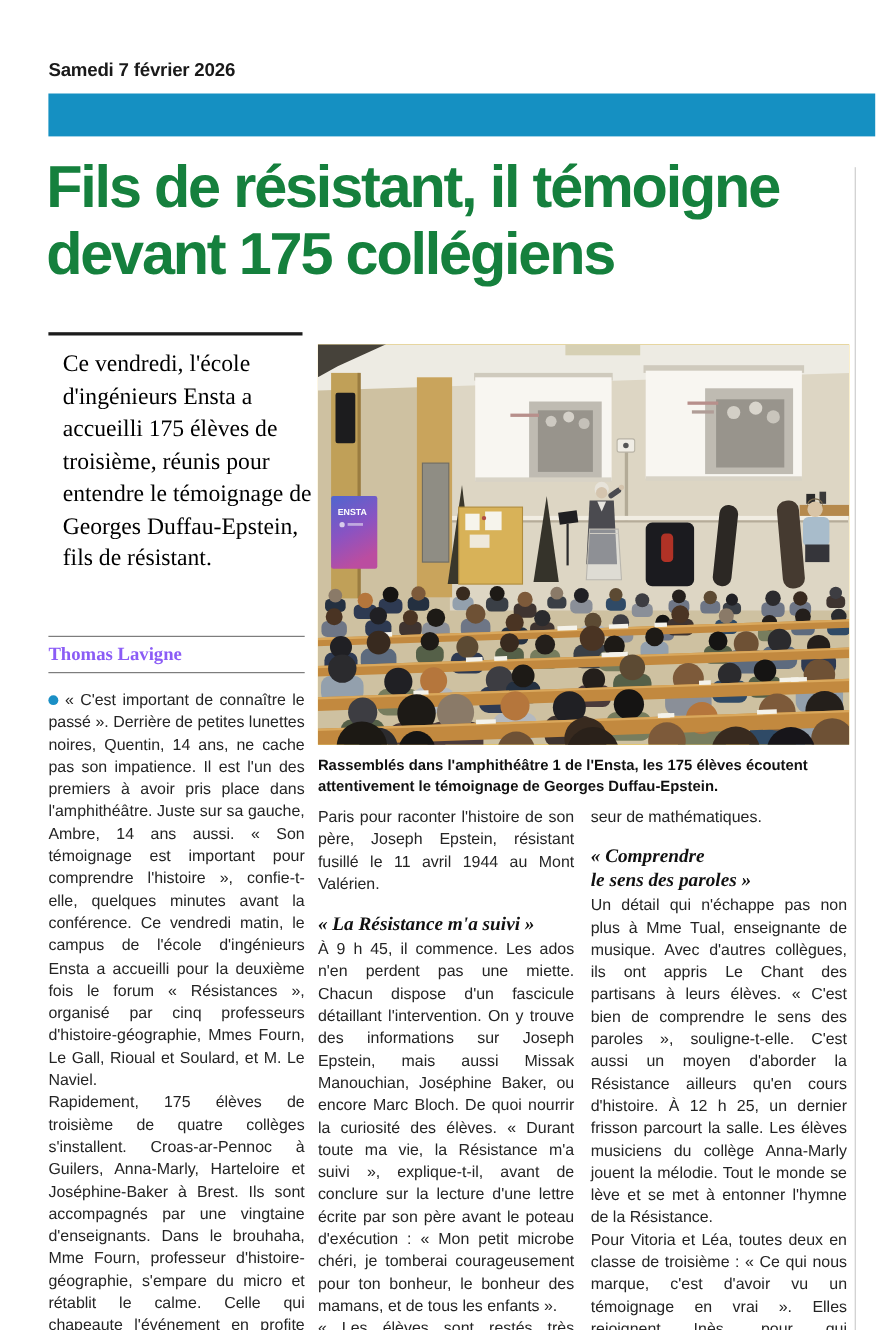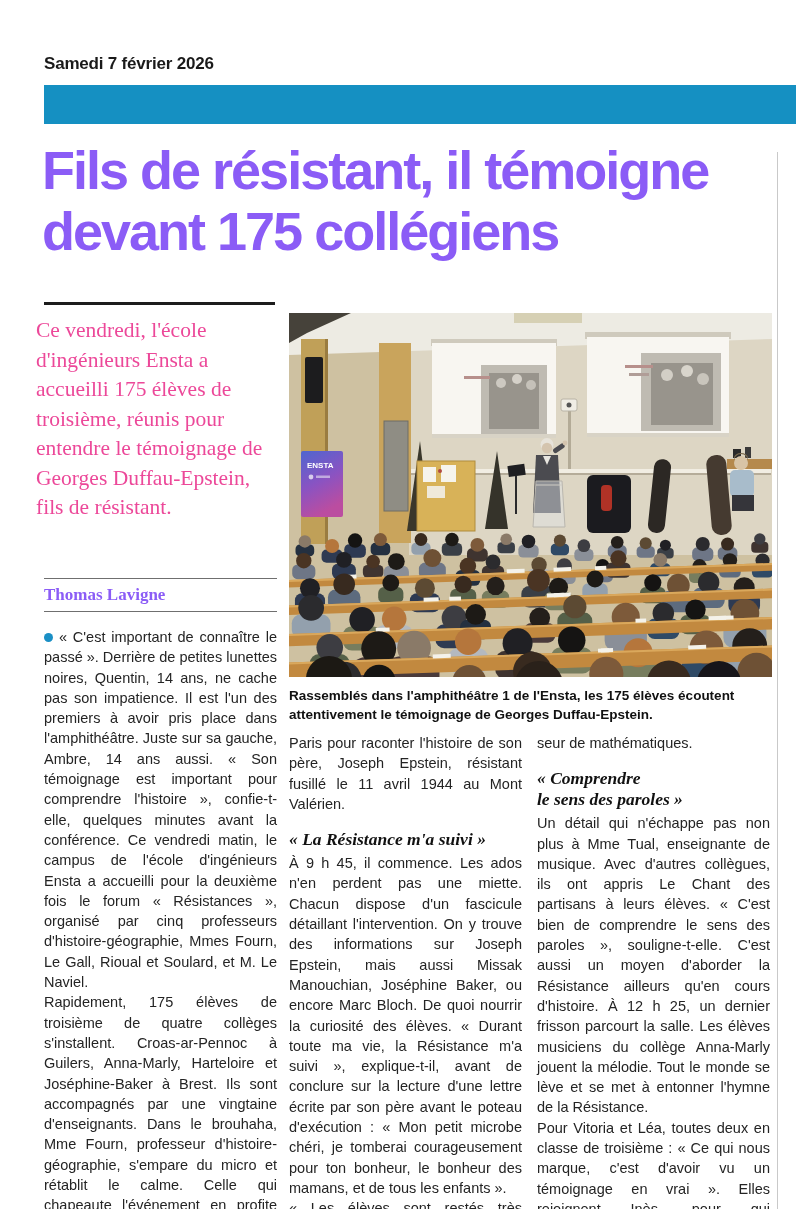--- a/index.html
+++ b/index.html
@@ -4,25 +4,25 @@
 <style>
   html,body{margin:0;padding:0;background:#fff;}
   .page{position:relative;width:796px;height:1209px;background:#fff;overflow:hidden;
         font-family:"Liberation Sans",sans-serif;color:#1f1f1f;margin-top:40px;}
   .abs{position:absolute;}
 
   .date{left:44px;top:14px;font-size:17px;font-weight:bold;color:#1a1a1a;letter-spacing:-0.2px;}
   .blue-bar{left:44px;top:45px;width:752px;height:39px;}
 
   .headline{left:42px;top:100px;width:740px;font-size:54px;line-height:61px;font-weight:bold;
-            color:#8b5cf6;letter-spacing:-2px;}
+            color:#15803d;letter-spacing:-2px;}
 
   .lede-rule{left:44px;top:262px;width:231px;height:3px;background:#1c1c1c;}
-  .lede{left:36px;top:276px;width:240px;font-family:"Liberation Serif",serif;
-        font-size:21.5px;line-height:29.5px;color:#ec4899;}
+  .lede{left:57px;top:276px;width:240px;font-family:"Liberation Serif",serif;
+        font-size:21.5px;line-height:29.5px;color:#000000;}
 
   .author-rule-top{left:44px;top:538px;width:233px;height:1px;background:#6f6f6f;}
   .author{left:44px;top:545px;font-family:"Liberation Serif",serif;font-weight:bold;
           font-size:17px;color:#8b5cf6;}
   .author-rule-bottom{left:44px;top:571px;width:233px;height:1px;background:#6f6f6f;}
 
   .photo{left:289px;top:273px;width:483px;height:364px;overflow:hidden;background:#eab308;}
   .photo svg{display:block;}
   .caption{left:289px;top:646px;width:483px;font-size:13.5px;line-height:19px;
            font-weight:bold;color:#111;}

